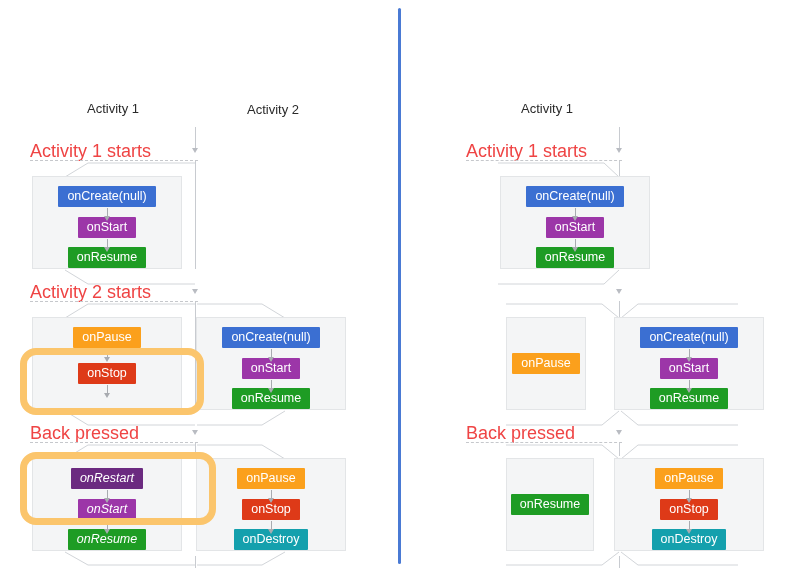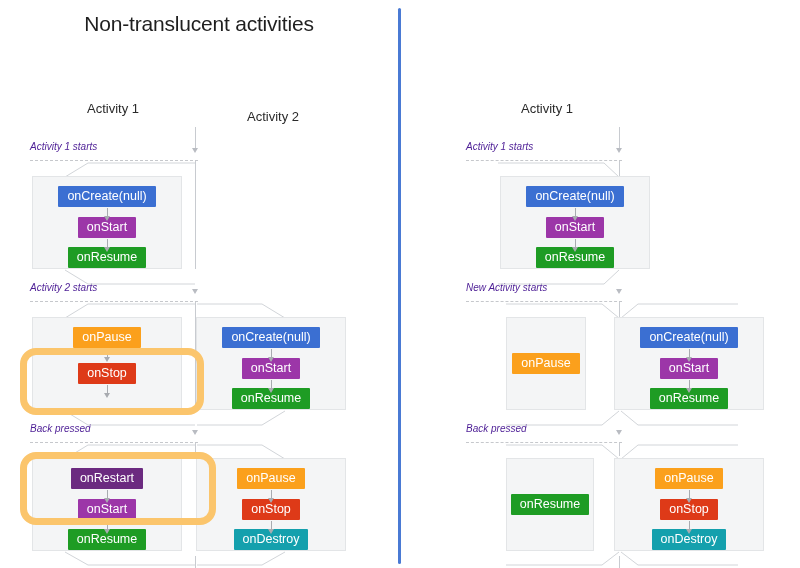--- a/index.html
+++ b/index.html
@@ -42,21 +42,21 @@
     position: absolute; width: 0; height: 0;
     border-left: 3.5px solid transparent;
     border-right: 3.5px solid transparent;
     border-top: 5px solid #b9bcc2;
   }
 
   
   .event-row { position: absolute; height: 18px; }
   .event-label {
     position: absolute; left: 0; top: -2px;
-    font-size: 10px; font-style: italic; color: #4c1d95;
+    font-size: 18px; color: #ef4444;
     white-space: nowrap; background: #fff; padding-right: 4px;
   }
   .event-dash {
     position: absolute; left: 0; bottom: 0; height: 0;
     border-bottom: 1px dashed #c6c8cc;
   }
 
   
   .conn { position: absolute; }
   .conn svg { display: block; }
@@ -103,24 +103,23 @@
   }
 </style>
 </head>
 <body>
 
 <div id="stage">
 
   <div class="divider" style="background: rgb(74, 122, 212);"></div>
 
   <div class="panel panel-left">
-    <div class="panel-title">Non-translucent activities</div>
 
     <div class="col-head" style="top:101px; left:58px; width:110px;">Activity 1</div>
-    <div class="col-head" style="top:109px; left:218px; width:110px;">Activity 2</div>
+    <div class="col-head" style="top:102px; left:218px; width:110px;">Activity 2</div>
   </div>
 
   <div class="panel panel-right">
 
     <div class="col-head" style="top:101px; left:91px; width:110px;">Activity 1</div>
   </div>
 
   <div class="spine" style="left:195px; top:127px; height:24px;"></div>
   <div class="spine-arrow" style="left:191.5px; top:148px;"></div>
   <div class="spine" style="left:195px; top:160px; height:109px;"></div>
@@ -194,21 +193,21 @@
   </div>
 
   <div class="group-box" style="left: 196px; top: 317px; width: 150px; height: 93px; background: rgb(244, 245, 246); border-color: rgb(227, 229, 231);">
     <span class="badge" style="background: rgb(59, 111, 210);">onCreate(null)</span>
     <span class="arrow-down"></span>
     <span class="badge" style="background: rgb(156, 54, 168);">onStart</span>
     <span class="arrow-down"></span>
     <span class="badge" style="background: rgb(30, 156, 36);">onResume</span>
   </div>
 
-  <div class="group-box" style="left: 32px; top: 458px; width: 150px; height: 93px; background: rgb(244, 245, 246); border-color: rgb(227, 229, 231);">
+  <div class="group-box" style="left: 32px; top: 458px; width: 150px; height: 93px; background: rgb(244, 245, 246); border-color: rgb(227, 229, 231); font-style: italic;">
     <span class="badge" style="background: rgb(107, 42, 128);">onRestart</span>
     <span class="arrow-down"></span>
     <span class="badge" style="background: rgb(156, 54, 168);">onStart</span>
     <span class="arrow-down"></span>
     <span class="badge" style="background: rgb(30, 156, 36);">onResume</span>
   </div>
 
   <div class="group-box" style="left: 196px; top: 458px; width: 150px; height: 93px; background: rgb(244, 245, 246); border-color: rgb(227, 229, 231);">
     <span class="badge" style="background: rgb(251, 160, 28);">onPause</span>
     <span class="arrow-down"></span>
@@ -226,24 +225,20 @@
   <div class="spine-arrow" style="left:615.5px; top:289px;"></div>
   <div class="spine" style="left:619px; top:301px; height:109px;"></div>
   <div class="spine-arrow" style="left:615.5px; top:430px;"></div>
   <div class="spine" style="left:619px; top:442px; height:14px;"></div>
   <div class="spine" style="left:619px; top:556px; height:12px;"></div>
 
   <div class="event-row" style="left:466px; top:143px; width:156px;">
     <span class="event-label">Activity 1 starts</span>
     <span class="event-dash" style="width:156px;"></span>
   </div>
-  <div class="event-row" style="left:466px; top:284px; width:156px;">
-    <span class="event-label">New Activity starts</span>
-    <span class="event-dash" style="width:156px;"></span>
-  </div>
   <div class="event-row" style="left:466px; top:425px; width:156px;">
     <span class="event-label">Back pressed</span>
     <span class="event-dash" style="width:156px;"></span>
   </div>
 
   <div class="conn" style="left:466px; top:160px;">
     <svg width="160" height="18">
         <path d="M153,17 L138,3 L32,3" fill="none" stroke="#d2d5d9" stroke-width="1"></path>
       </svg>
   </div>

